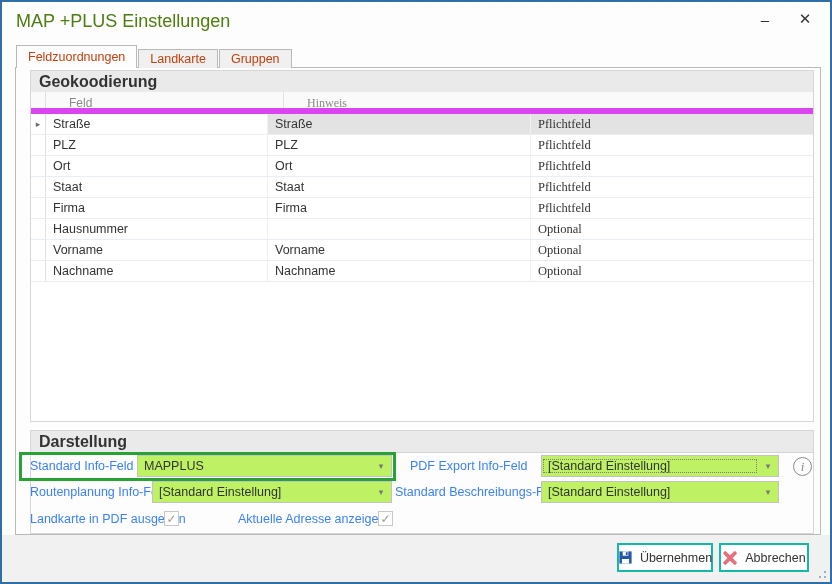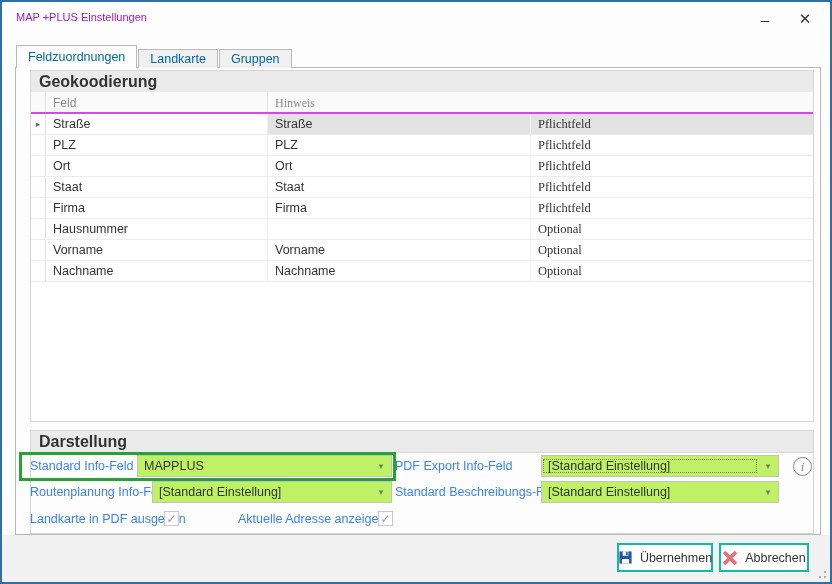--- a/index.html
+++ b/index.html
@@ -4,41 +4,41 @@
 <style>
   * { margin:0; padding:0; box-sizing:border-box; }
   html,body { width:832px; height:584px; font-family:"Liberation Sans", sans-serif; background:#555; }
   .window {
     position:relative; width:832px; height:584px;
     background:#fdfdfd; border:2px solid #2e6fa5; overflow:hidden;
     font-family:"Liberation Sans", sans-serif;
   }
   
   .titlebar { position:absolute; left:0; top:0; right:0; height:38px; background:#fdfdfd; }
-  .title-text { position:absolute; left:14px; top:9px; font-size:11px; color:#a21caf; }
+  .title-text { position:absolute; left:14px; top:9px; font-size:18px; color:#4d7c0f; }
   .win-btn { position:absolute; top:4px; width:34px; height:26px; display:flex; align-items:center; justify-content:center;
              font-size:15px; color:#333; cursor:default; }
   .win-btn.min { right:48px; }
   .win-btn.close { right:8px; }
   
   .tabstrip { position:absolute; left:14px; top:43px; height:23px; display:flex; align-items:flex-end; z-index:3; }
-  .tab { border:1px solid #b9b9b9; border-bottom:none; background:#f0f0f0; color:#0369a1;
+  .tab { border:1px solid #b9b9b9; border-bottom:none; background:#f0f0f0; color:#c2410c;
          font-size:12.5px; padding:0 11px; height:19px; line-height:19px; margin-right:1px; }
   .tab.active { background:#fdfdfd; height:23px; line-height:23px; position:relative; z-index:4; }
   
   .tabpage { position:absolute; left:13px; top:65px; width:806px; height:468px;
              border:1px solid #b9b9b9; background:#fdfdfd; }
   
   .gb-caption { position:absolute; background:#eaeaea; border:1px solid #d6d6d6;
                 font-size:16px; font-weight:bold; color:#333; line-height:21px; padding-left:8px; }
   
   .grid { position:absolute; left:28px; top:90px; width:784px; height:330px;
           background:#fff; border:1px solid #d6d6d6; border-top:none; }
-  .grid-header { display:flex; height:22px; background:#fafafa; border-bottom:2px solid #d946ef;
-                 color:#8a8a8a; font-size:12px; }
+  .grid-header { display:flex; height:22px; background:#fafafa; border-bottom:6px solid #d946ef;
+                 color:#8a8a8a; font-size:12px;gap:16px; }
   .grid-header .hcell { line-height:22px; padding-left:7px; border-right:1px solid #e3e3e3; }
   .grid-row { display:flex; height:21px; border-bottom:1px solid #e9eef2; font-size:12.5px; color:#333; }
   .grid-row .cell { line-height:20px; padding-left:7px; border-right:1px solid #f1f1f1;
                     white-space:nowrap; overflow:hidden; }
   .c-ind { width:15px; padding-left:0 !important; text-align:center; color:#6a6a6a; font-size:9px;
            line-height:21px; border-right:1px solid #e0e0e0 !important; }
   .c-feld { width:222px; }
   .c-cobra { width:263px; }
   .c-hinweis { flex:1; border-right:none !important;font-family:Liberation Serif, serif; }
   .grid-row.selected .c-cobra, .grid-row.selected .c-hinweis { background:#e3e3e3; }
@@ -155,21 +155,21 @@
   <div style="position:absolute; left:28px; top:450px; width:784px; height:82px; border:1px solid #d6d6d6; border-top:none;"></div>
 
   <div class="hl-green"></div>
 
   <span class="lbl" style="left:28px; top:453px;">Standard Info-Feld</span>
   <div class="combo" style="left:135px; top:453px; width:255px;">
     <span class="txt">MAPPLUS</span>
     <span class="arrow">▾</span>
   </div>
 
-  <span class="lbl" style="left:393px; top:453px;">PDF Export Info-Feld</span>
+  <span class="lbl" style="left:408px; top:453px;">PDF Export Info-Feld</span>
   <div class="combo focused" style="left:539px; top:453px; width:238px;">
     <span class="txt">[Standard Einstellung]</span>
     <span class="arrow">▾</span>
   </div>
   <div class="info-icon">
     <span>i</span>
   </div>
 
   <span class="lbl" style="left:28px; top:479px;">Routenplanung Info-Feld</span>
   <div class="combo" style="left:150px; top:479px; width:240px;">

